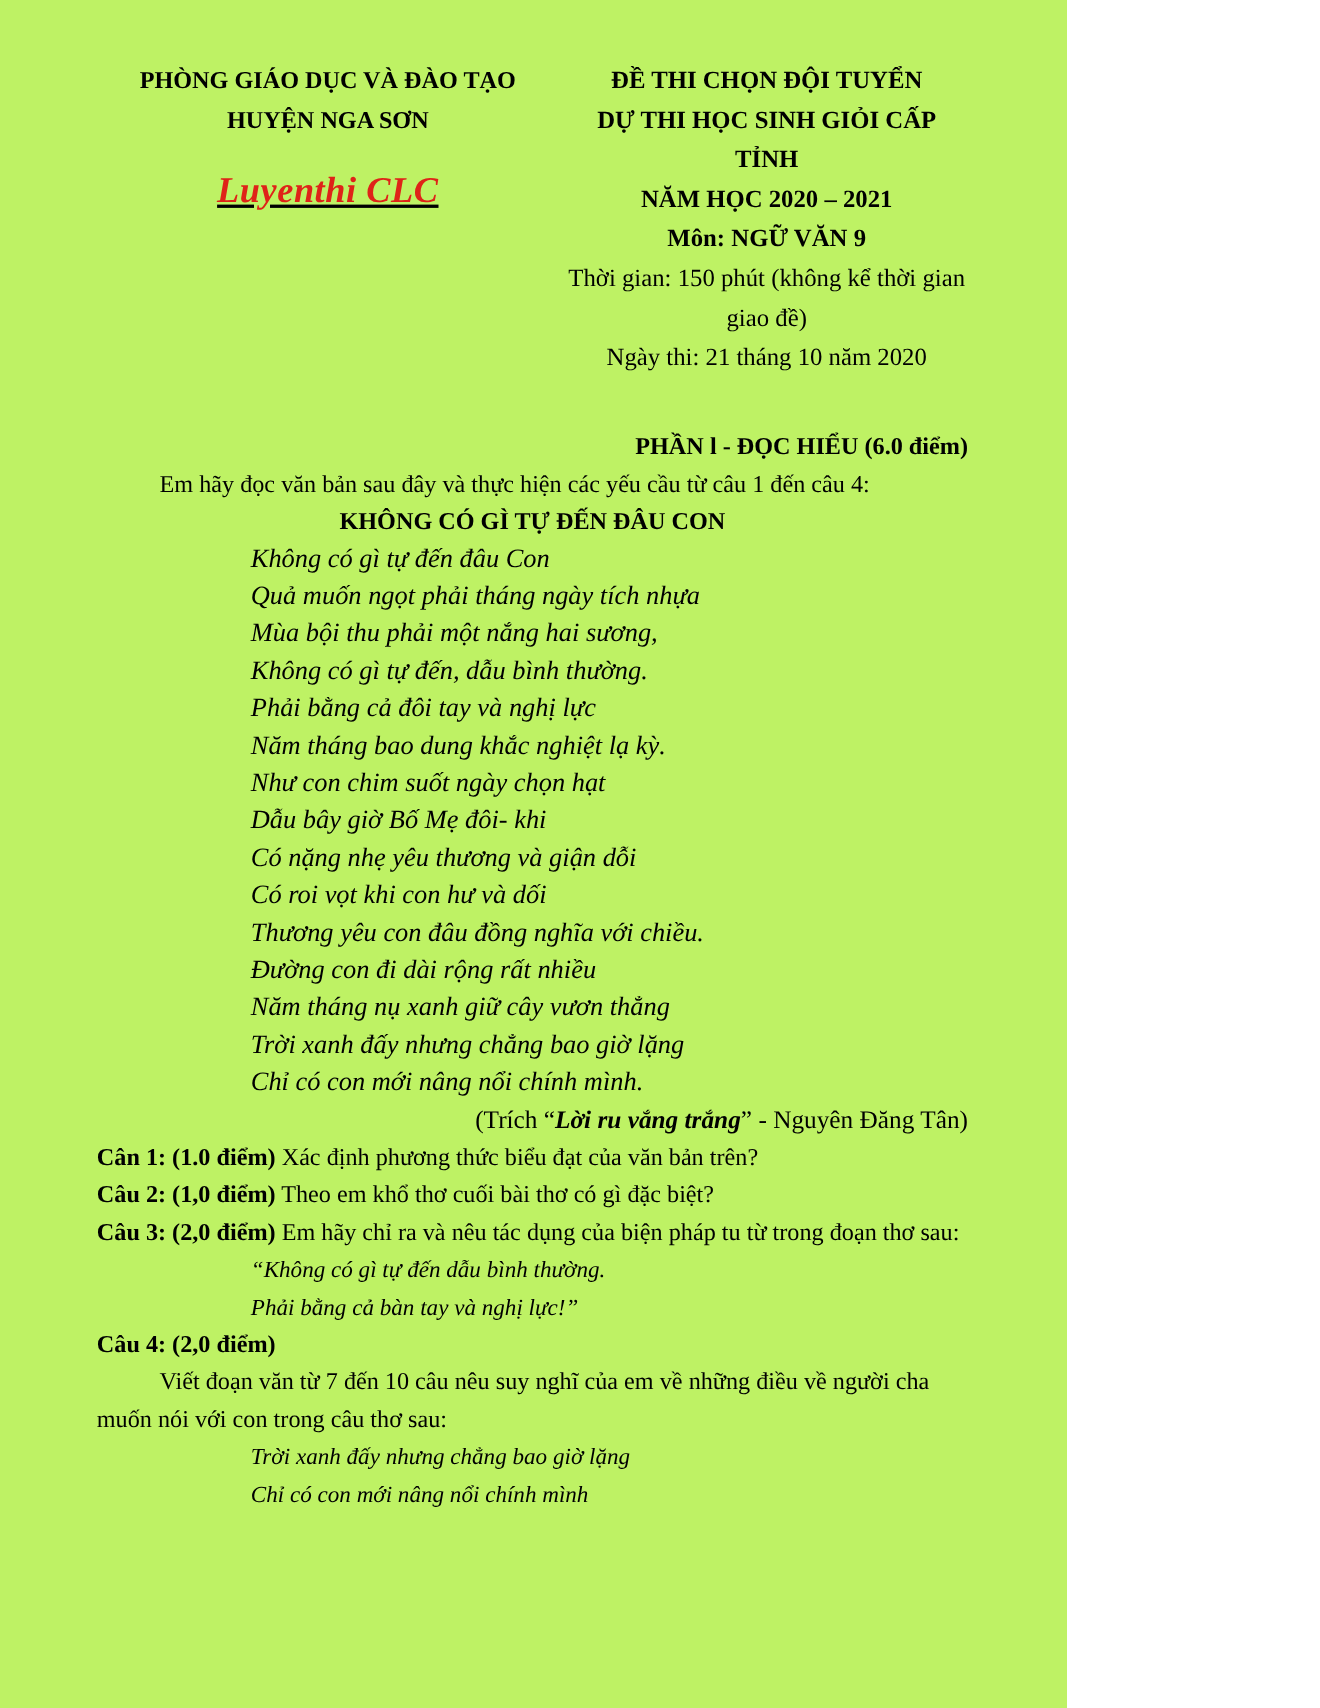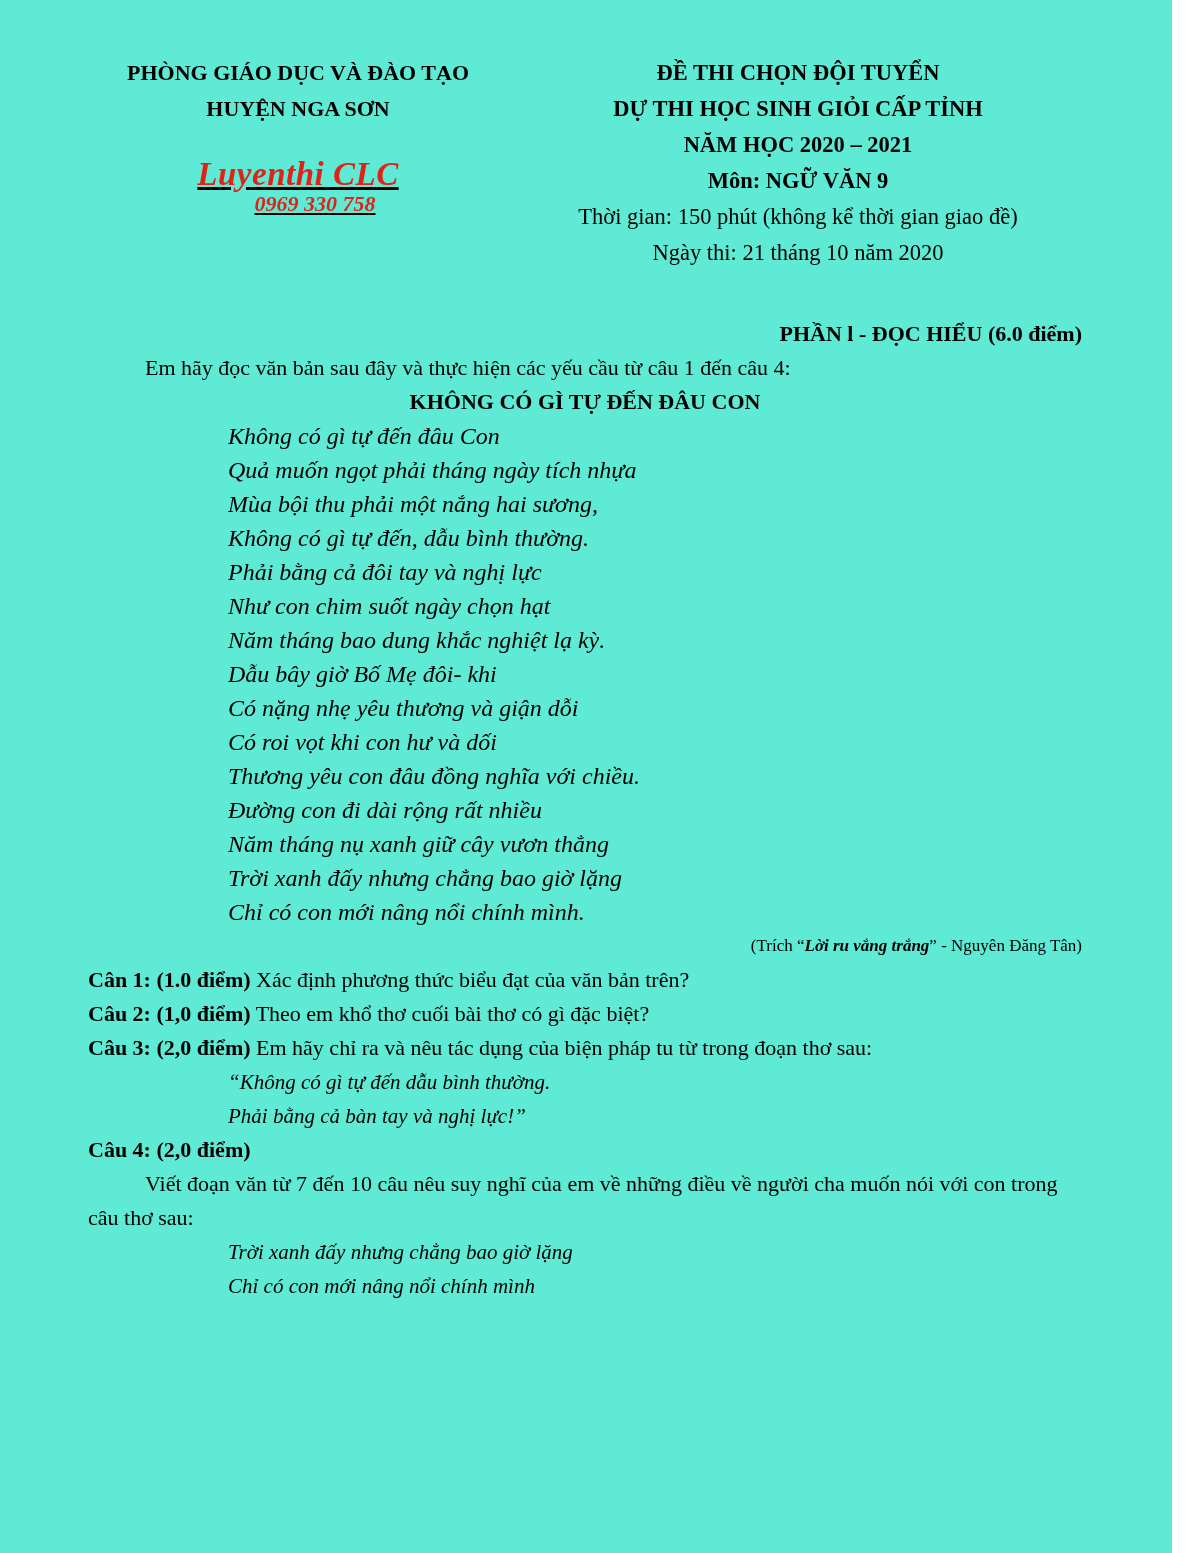--- a/index.html
+++ b/index.html
@@ -1,17 +1,17 @@
 <!DOCTYPE html>
 <html lang="vi" style="--logo-color: #df2318;"><head>
 <meta charset="utf-8">
 <style>
   html,body { margin:0; padding:0; background:#ffffff; }
   .page {
-    width:1172px; height:1553px; background:#5eead4; color:#000;
+    width:970px; height:1553px; background:#bef264; color:#000;
     font-family:"Liberation Serif", serif;
     box-sizing:border-box; padding:55px 90px 0 88px;
     overflow:hidden; position:relative;
   }
   
   .header { display:flex; align-items:flex-start; }
   .header-left {
     width:420px; text-align:center;
     font-size:22px; font-weight:bold; line-height:36px;
     flex:none;
@@ -28,38 +28,37 @@
   .header-right {
     flex:1; text-align:center; font-size:22.5px; line-height:36px; margin-left:6px;
   }
   .bold-line { font-weight:bold; }
   
   main { display:block; margin-top:46px; font-size:22px; line-height:34px; }
   .part-heading { font-weight:bold;text-align:right; }
   .intro { text-indent:57px; }
   .poem-title { text-align:center; font-weight:bold; }
   .poem { margin-left:140px; font-style:italic; font-size:24px; }
-  .attribution { text-align:right; font-size:17px; }
+  .attribution { text-align:right; font-size:23px; }
   .attribution-title { font-weight:bold; font-style:italic; }
   .q-label { font-weight:bold; }
   .quote { margin-left:140px; font-style:italic; font-size:21px; }
   .q4-body { margin:0; text-indent:57px; }
 </style>
 </head>
 <body>
 
 <div class="page">
 
   <header class="header">
     <div class="header-left">
       <div>PHÒNG GIÁO DỤC VÀ ĐÀO TẠO</div>
       <div>HUYỆN NGA SƠN</div>
       <div class="logo">
         <div class="logo-name">Luyenthi CLC</div>
-        <div class="logo-phone">0969 330 758</div>
       </div>
     </div>
     <div class="header-right">
       <div class="bold-line">ĐỀ THI CHỌN ĐỘI TUYỂN</div>
       <div class="bold-line">DỰ THI HỌC SINH GIỎI CẤP TỈNH</div>
       <div class="bold-line">NĂM HỌC 2020 – 2021</div>
       <div class="bold-line">Môn: NGỮ VĂN 9</div>
       <div>Thời gian: 150 phút (không kể thời gian giao đề)</div>
       <div>Ngày thi: 21 tháng 10 năm 2020</div>
     </div>
@@ -69,22 +68,22 @@
     <div class="part-heading">PHẦN l - ĐỌC HIỂU (6.0 điểm)</div>
     <div class="intro">Em hãy đọc văn bản sau đây và thực hiện các yếu cầu từ câu 1 đến câu 4:</div>
     <div class="poem-title">KHÔNG CÓ GÌ TỰ ĐẾN ĐÂU CON</div>
 
     <div class="poem">
       <div>Không có gì tự đến đâu Con</div>
       <div>Quả muốn ngọt phải tháng ngày tích nhựa</div>
       <div>Mùa bội thu phải một nắng hai sương,</div>
       <div>Không có gì tự đến, dẫu bình thường.</div>
       <div>Phải bằng cả đôi tay và nghị lực</div>
+      <div>Năm tháng bao dung khắc nghiệt lạ kỳ.</div>
       <div>Như con chim suốt ngày chọn hạt</div>
-      <div>Năm tháng bao dung khắc nghiệt lạ kỳ.</div>
       <div>Dẫu bây giờ Bố Mẹ đôi- khi</div>
       <div>Có nặng nhẹ yêu thương và giận dỗi</div>
       <div>Có roi vọt khi con hư và dối</div>
       <div>Thương yêu con đâu đồng nghĩa với chiều.</div>
       <div>Đường con đi dài rộng rất nhiều</div>
       <div>Năm tháng nụ xanh giữ cây vươn thẳng</div>
       <div>Trời xanh đấy nhưng chẳng bao giờ lặng</div>
       <div>Chỉ có con mới nâng nổi chính mình.</div>
     </div>
 

